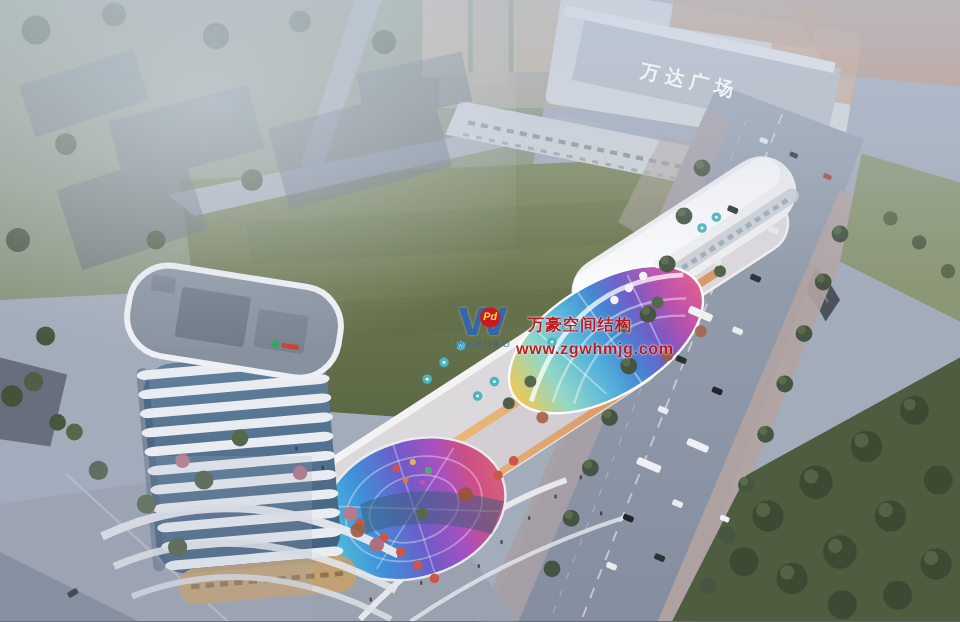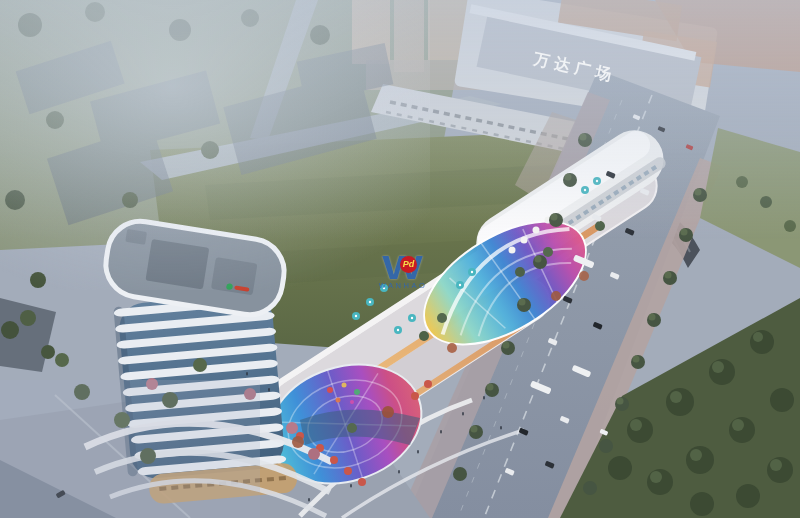--- a/index.html
+++ b/index.html
@@ -410,14 +410,18 @@
 
   <text class="mallsign" x="534" y="64" transform="rotate(12 534 58)">万达广场</text>
 </svg>
 
 <div class="watermark">
   <div class="wm-logo">
     <span class="wm-w">W</span>
     <span class="wm-badge">Pd</span>
     <div class="wm-brand">WANHAO</div>
   </div>
+  <div class="wm-lines">
+    <div class="wm-line1">万豪空间结构</div>
+    <div class="wm-line2">www.zgwhmjg.com</div>
+  </div>
 </div>
 </div>
 
 </body></html>

